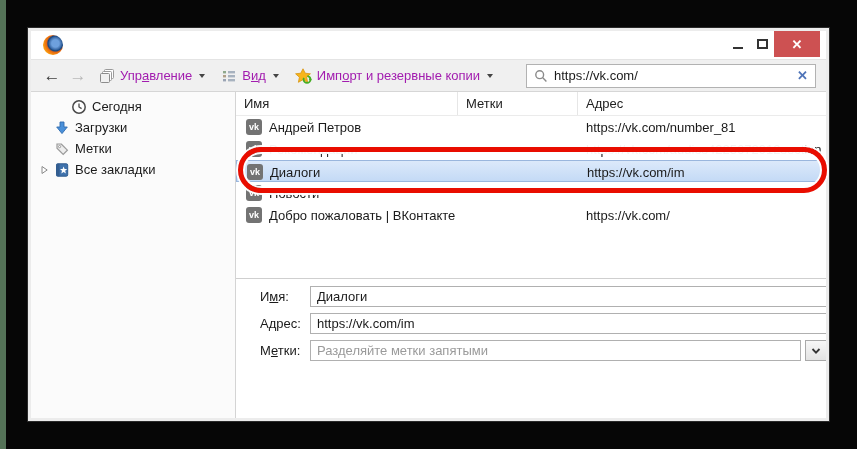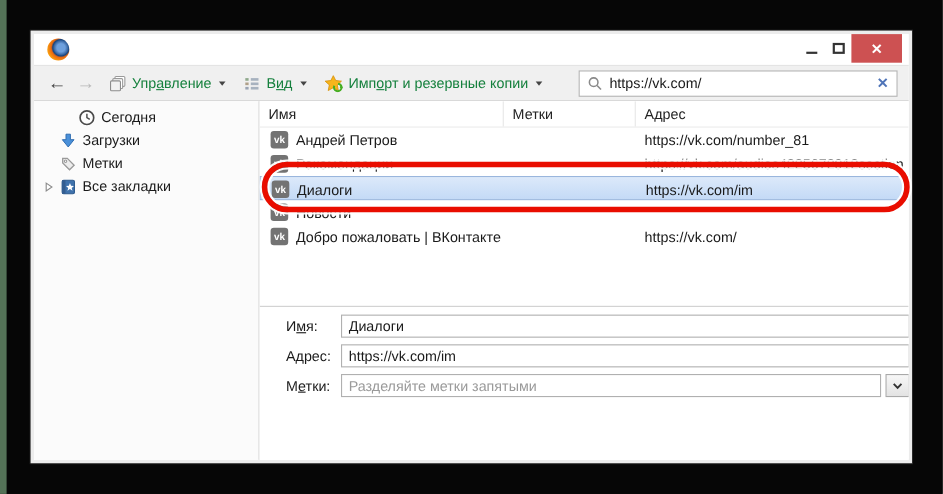--- a/index.html
+++ b/index.html
@@ -22,21 +22,21 @@
   .min-glyph { width:10px; height:2px; background:#333; margin-top:8px; }
   .max-glyph { width:11px; height:10px; border:2px solid #333; background:#fff; }
   .wc-close { width:46px; background:#cd5152; color:#fff; font-size:13px; font-weight:bold; }
 
   
   .toolbar { position:relative; height:33px; background:#f0f0f0; border-top:1px solid #e4e4e4;
              border-bottom:1px solid #d6d6d6; display:flex; align-items:center; padding:0 10px; gap:4px; }
   .nav-arrow { width:22px; font-size:17px; text-align:center; line-height:1; }
   .nav-back { color:#3d3d3d; }
   .nav-fwd { color:#b8b8b8; }
-  .tool-btn { display:flex; align-items:center; gap:5px; font-size:13px; color:#15803d; padding:4px 6px; white-space:nowrap; }
+  .tool-btn { display:flex; align-items:center; gap:5px; font-size:13px; color:#a21caf; padding:4px 6px; white-space:nowrap; }
   .caret { width:0; height:0; border-left:3.5px solid transparent; border-right:3.5px solid transparent;
            border-top:4px solid #444; margin-left:2px; }
   .accesskey { text-decoration:underline; }
   .searchbox { margin-left:auto; width:290px; height:24px; background:#fff; border:1px solid #b2b2b2;
                display:flex; align-items:center; padding:0 7px; gap:6px; }
   .searchbox input { border:none; outline:none; flex:1; font-size:13px; font-family:"Liberation Sans",sans-serif; color:#1a1a1a; background:transparent; }
   .clear-x { color:#4f74b8; font-size:13px; font-weight:bold; line-height:1; }
 
   
   .body { position:absolute; left:0; right:0; top:61px; bottom:0; display:flex; background:#fff; }

